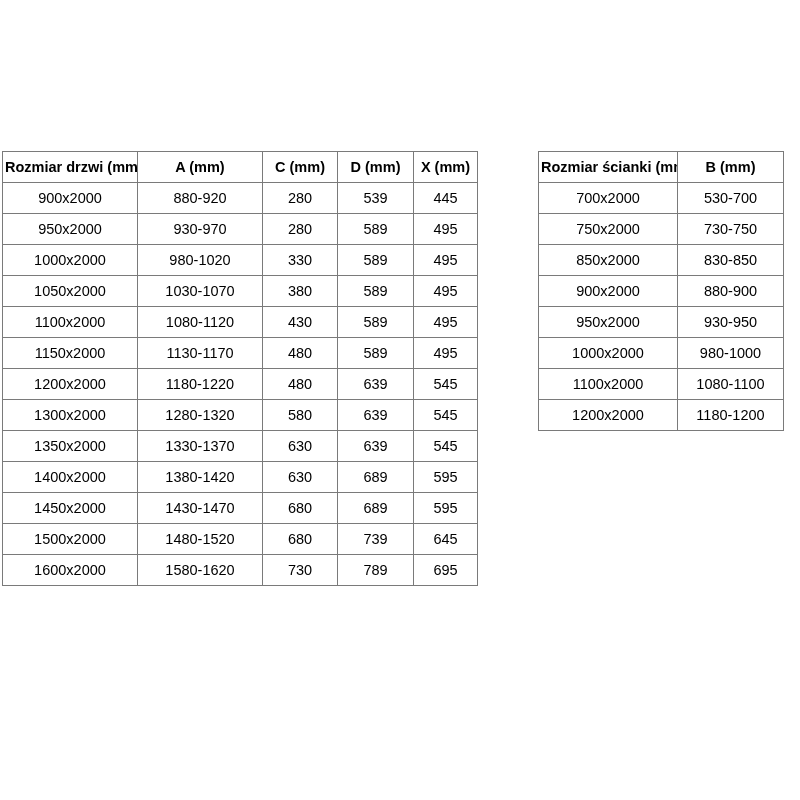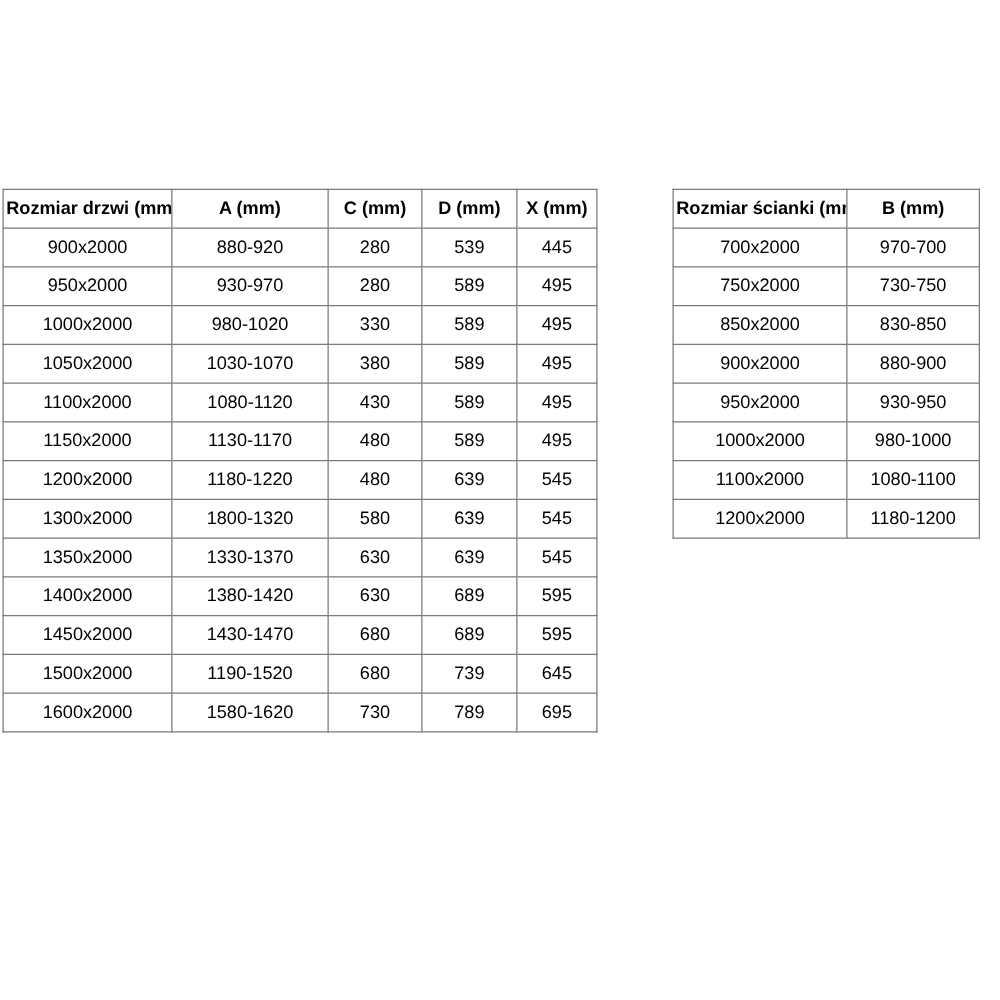--- a/index.html
+++ b/index.html
@@ -109,21 +109,21 @@
         </tr>
         <tr>
           <td>1200x2000</td>
           <td>1180-1220</td>
           <td>480</td>
           <td>639</td>
           <td>545</td>
         </tr>
         <tr>
           <td>1300x2000</td>
-          <td>1800-1320</td>
+          <td>1280-1320</td>
           <td>580</td>
           <td>639</td>
           <td>545</td>
         </tr>
         <tr>
           <td>1350x2000</td>
           <td>1330-1370</td>
           <td>630</td>
           <td>639</td>
           <td>545</td>
@@ -137,21 +137,21 @@
         </tr>
         <tr>
           <td>1450x2000</td>
           <td>1430-1470</td>
           <td>680</td>
           <td>689</td>
           <td>595</td>
         </tr>
         <tr>
           <td>1500x2000</td>
-          <td>1190-1520</td>
+          <td>1480-1520</td>
           <td>680</td>
           <td>739</td>
           <td>645</td>
         </tr>
         <tr>
           <td>1600x2000</td>
           <td>1580-1620</td>
           <td>730</td>
           <td>789</td>
           <td>695</td>
@@ -166,21 +166,21 @@
     </colgroup>
     <thead>
       <tr>
           <th>Rozmiar ścianki (mm)</th>
           <th>B (mm)</th>
         </tr>
     </thead>
     <tbody>
         <tr>
           <td>700x2000</td>
-          <td>970-700</td>
+          <td>530-700</td>
         </tr>
         <tr>
           <td>750x2000</td>
           <td>730-750</td>
         </tr>
         <tr>
           <td>850x2000</td>
           <td>830-850</td>
         </tr>
         <tr>

